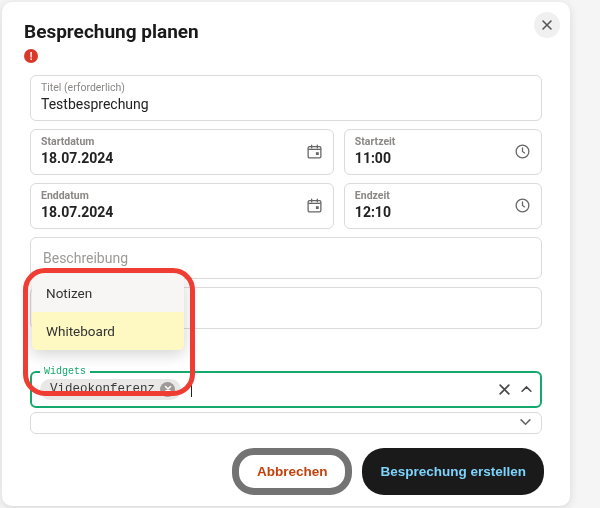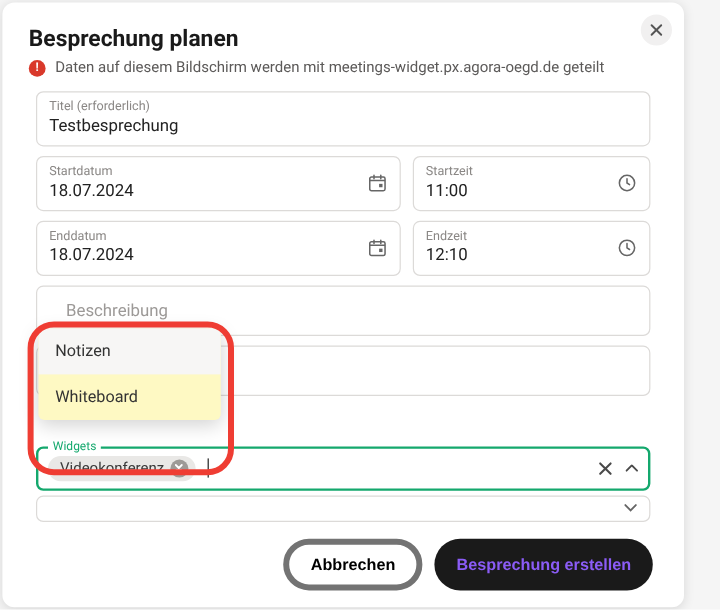--- a/index.html
+++ b/index.html
@@ -92,42 +92,43 @@
     margin-left: auto;
     color: #666;
     flex-shrink: 0;
   }
   .field-text-col { display:flex; flex-direction:column; flex:1; }
   .row2 {
     display: flex;
     gap: 10px;
     margin-bottom: 8px;
   }
-  .row2 > .field { flex: 1; margin-bottom: 0; }
+  .row2 > .field { flex: 1; margin-bottom: 0; font-weight: bold; }
   .row2 > .field.date { flex: 1.6; }
   .placeholder-only {
-    padding: 12px 24px;
+    padding: 12px 12px;
   }
   .placeholder-text {
     font-size: 14px;
     color: #9c9997;
   }
   .participants {
     padding: 6px 12px 20px 12px;
   }
   .widgets-field {
     border: 2px solid #14a86d;
     border-radius: 6px;
     padding: 6px 8px;
     background: #fff;
     display: flex;
     align-items: center;
     gap: 6px;
     position: relative;
     margin-bottom: 4px;
+    font-family: Liberation Mono, monospace;
   }
   .widgets-label {
     position: absolute;
     top: -7px;
     left: 8px;
     background: #fff;
     padding: 0 4px;
     font-size: 10px;
     color: #14a86d;
   }
@@ -206,45 +207,44 @@
   .btn {
     border-radius: 22px;
     padding: 9px 18px;
     font-size: 13.5px;
     font-weight: 600;
     cursor: pointer;
     border: none;
   }
   .btn-secondary {
     background: #fff;
-    color: #000000;
-    border: 5px solid #737373;
+    color: #c2410c;
+    border: 7px solid #737373;
   }
   .btn-primary {
     background: #1a1a1a;
-    color: #8b5cf6;
+    color: #7dd3fc;
   }
   svg { display: block; }
 </style>
 </head>
 <body>
 
 <div class="modal">
 
   <div class="close-btn">
     <svg width="12" height="12" viewBox="0 0 12 12">
         <path d="M2 2 L10 10 M10 2 L2 10" stroke="currentColor" stroke-width="1.6" stroke-linecap="round"></path>
       </svg>
   </div>
 
   <div class="title">Besprechung planen</div>
 
   <div class="warning-row">
     <div class="warning-icon">!</div>
-    <div class="warning-text">Daten auf diesem Bildschirm werden mit meetings-widget.px.agora-oegd.de geteilt</div>
   </div>
 
   <div class="form-body">
 
     <div class="field field-stack">
       <div class="field-label">Titel (erforderlich)</div>
       <div class="field-value">Testbesprechung</div>
     </div>
 
     <div class="row2">

